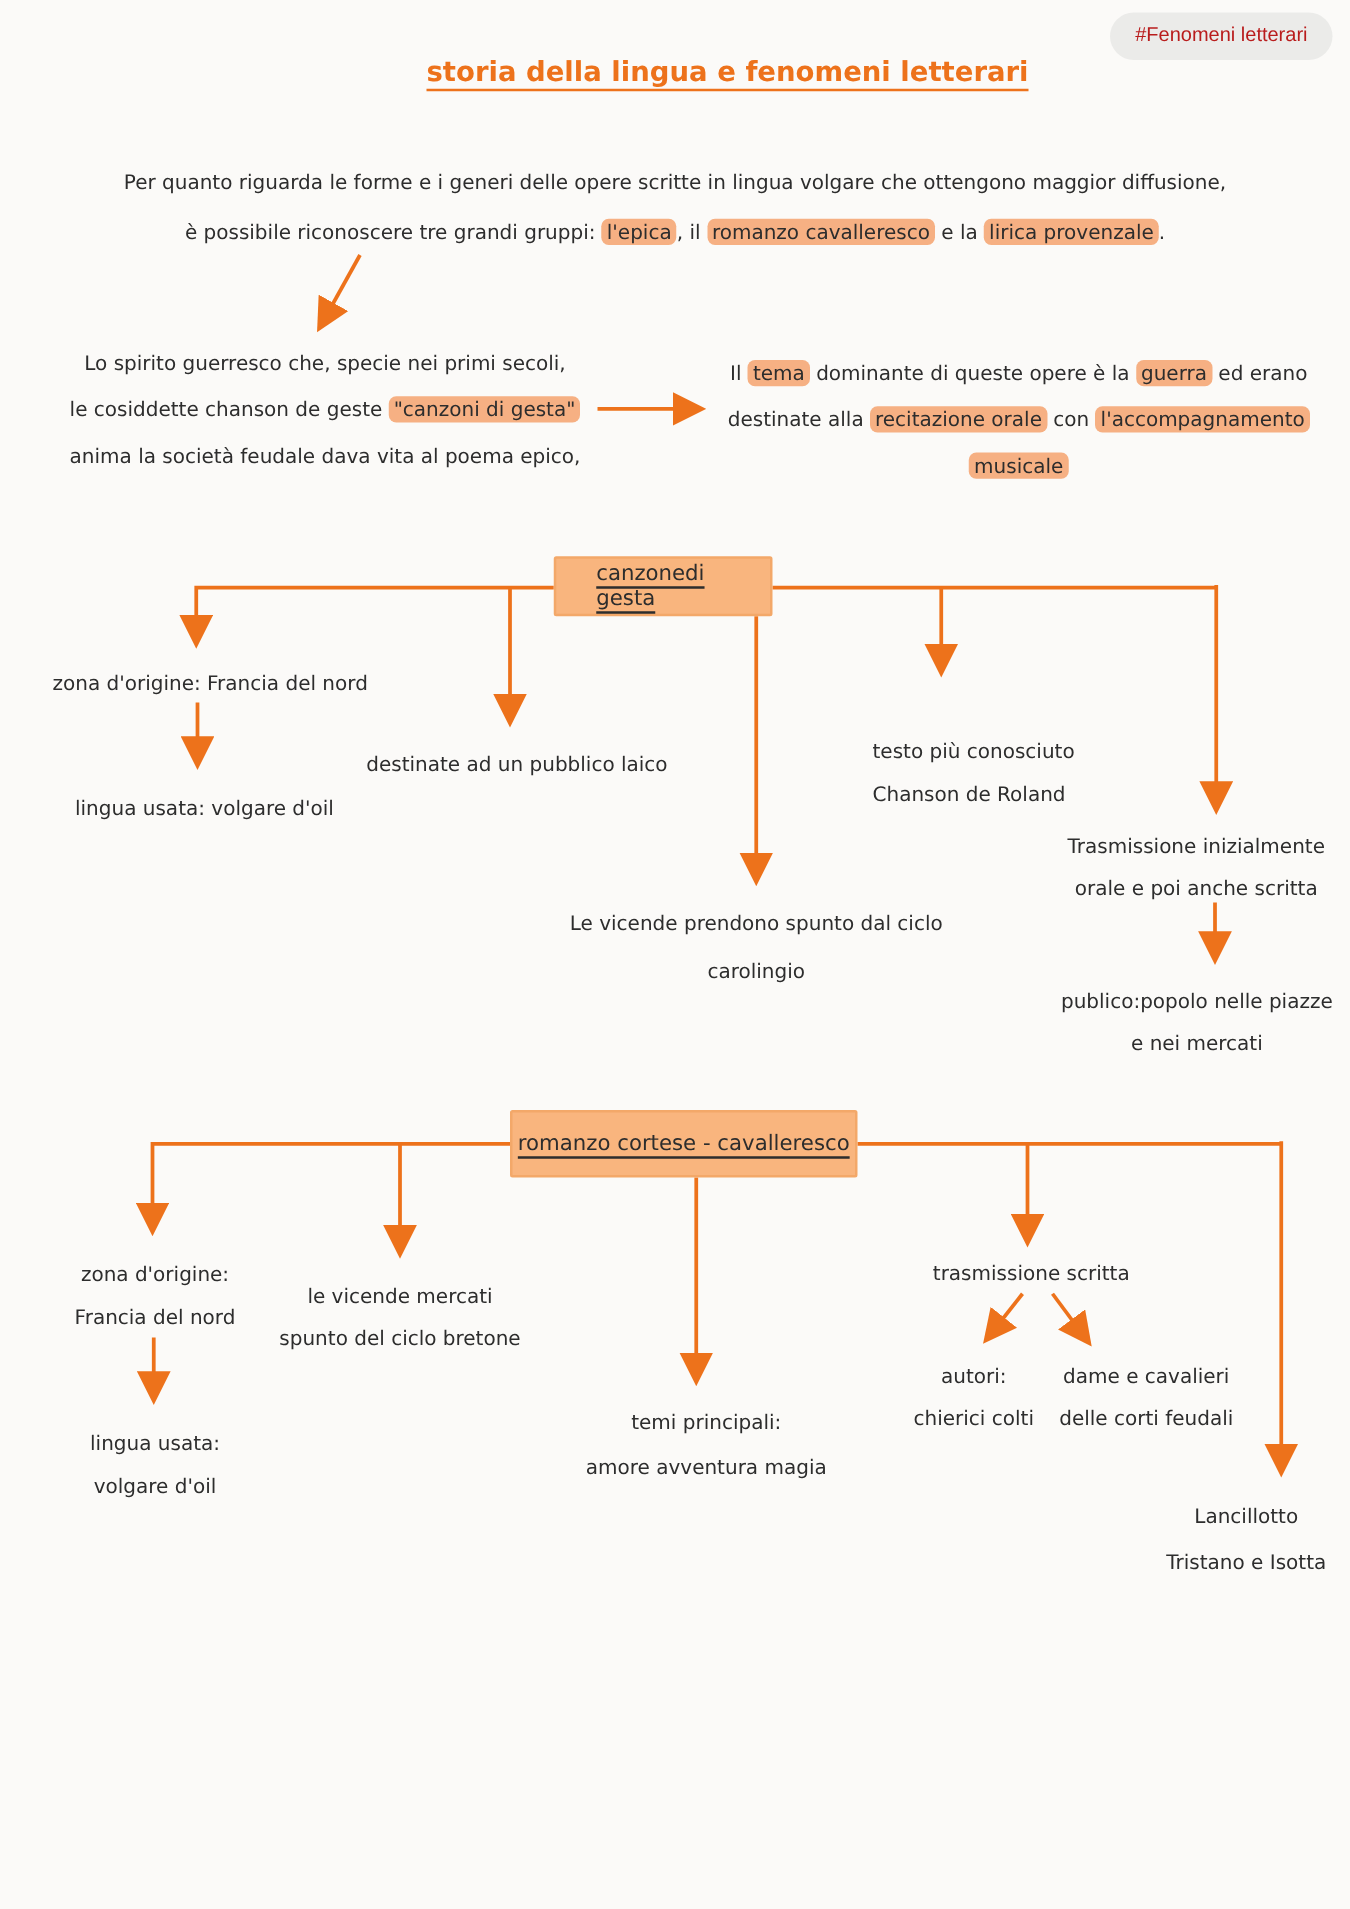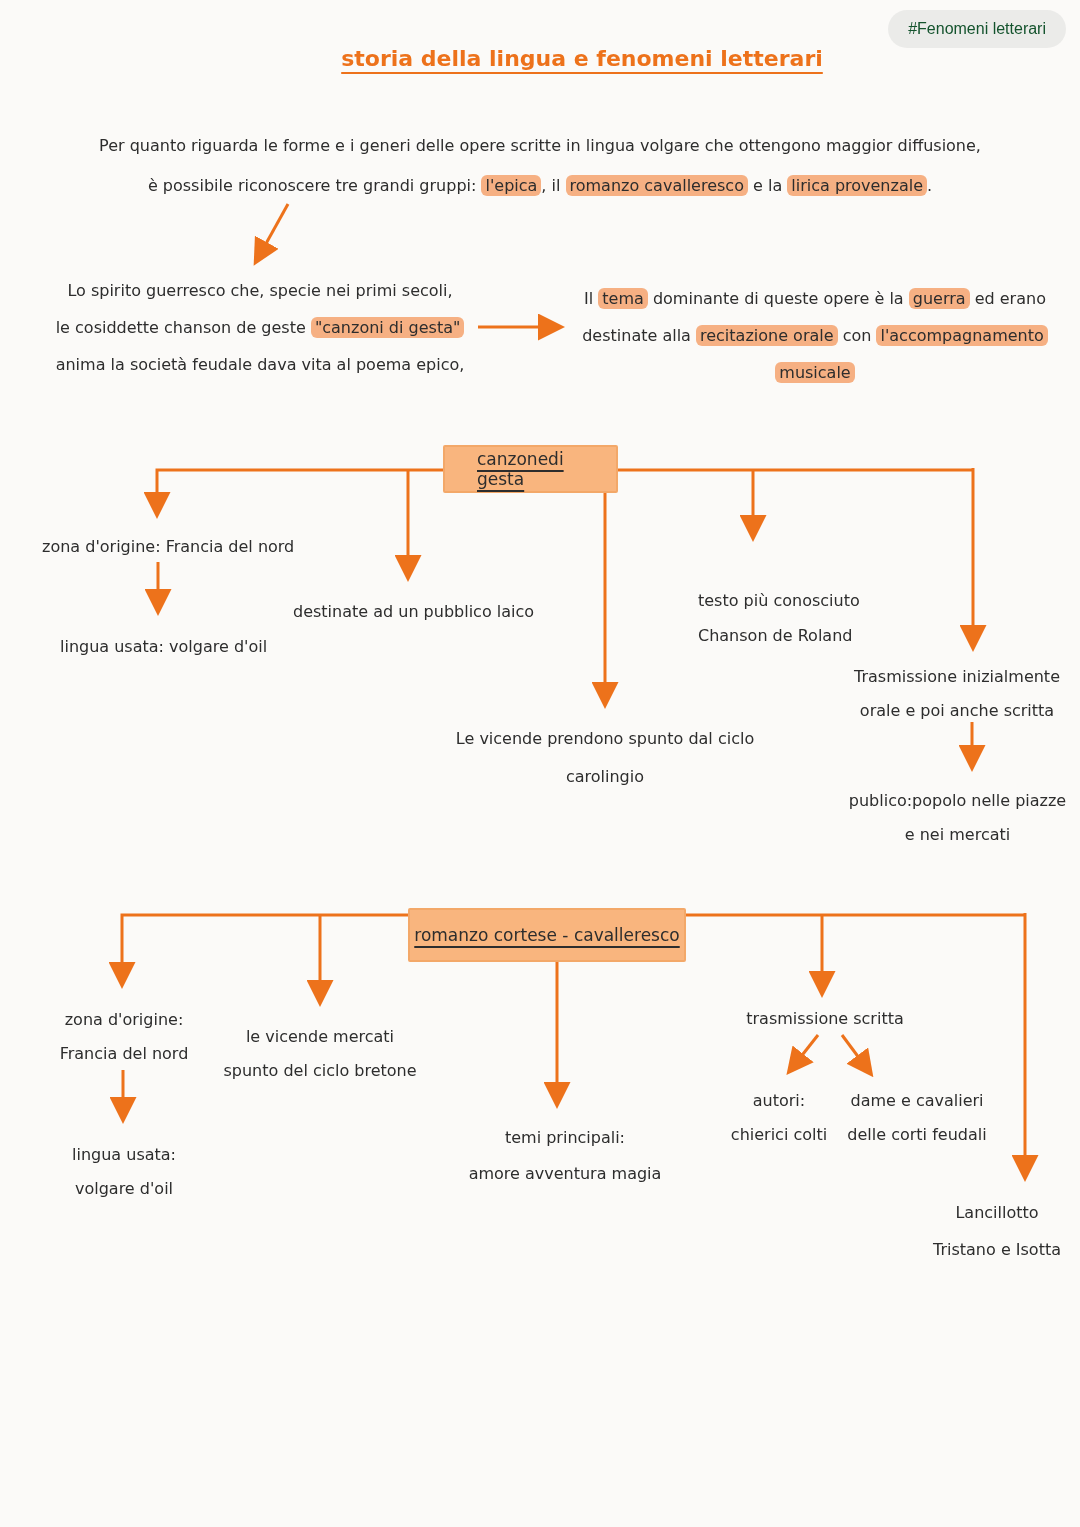--- a/index.html
+++ b/index.html
@@ -28,21 +28,21 @@
     box-decoration-break:clone;
     -webkit-box-decoration-break:clone;
   }
   #badge{
     top:10px;right:14px;
     background:#ebebe9;
     border-radius:20px;
     height:38px;line-height:38px;
     padding:0 20px;
     font-family:"Liberation Sans",sans-serif;
-    font-size:16px;color:#14532d;
+    font-size:16px;color:#b91c1c;
   }
   #title{
     top:46px;left:0;width:1080px;
     color:var(--accent);
     font-size:22px;font-weight:bold;
     text-decoration:underline;
     text-underline-offset:6px;
     text-decoration-thickness:2px;
     margin-left:42px;
   }
@@ -60,21 +60,21 @@
     border-radius:2px;
     display:flex;align-items:center;justify-content:center;
   }
   .nodebox span{
     text-decoration:underline;
     text-underline-offset:5px;
     text-decoration-thickness:1.5px;
     font-size:17px;
   }
   #node1{left:443px;top:445px;width:175px;height:48px;padding-left:32px;}
-  #node2{left:408px;top:888px;width:278px;height:54px;margin-top:20px;}
+  #node2{left:408px;top:888px;width:278px;height:54px;}
   .lbl{line-height:33px;}
   .lh34{line-height:34px;}
   
   #m1-zona{left:42px;top:530px;}
   #m1-lingua{left:60px;top:630px;}
   #m1-pubblico{left:293px;top:595px;}
   #m1-testo{left:698px;top:583px;line-height:35px;}
   #m1-vicende{left:405px;top:720px;width:400px;line-height:38px;}
   #m1-trasmissione{left:832px;top:660px;width:250px;}
   #m1-publico{left:830px;top:784px;width:255px;}

